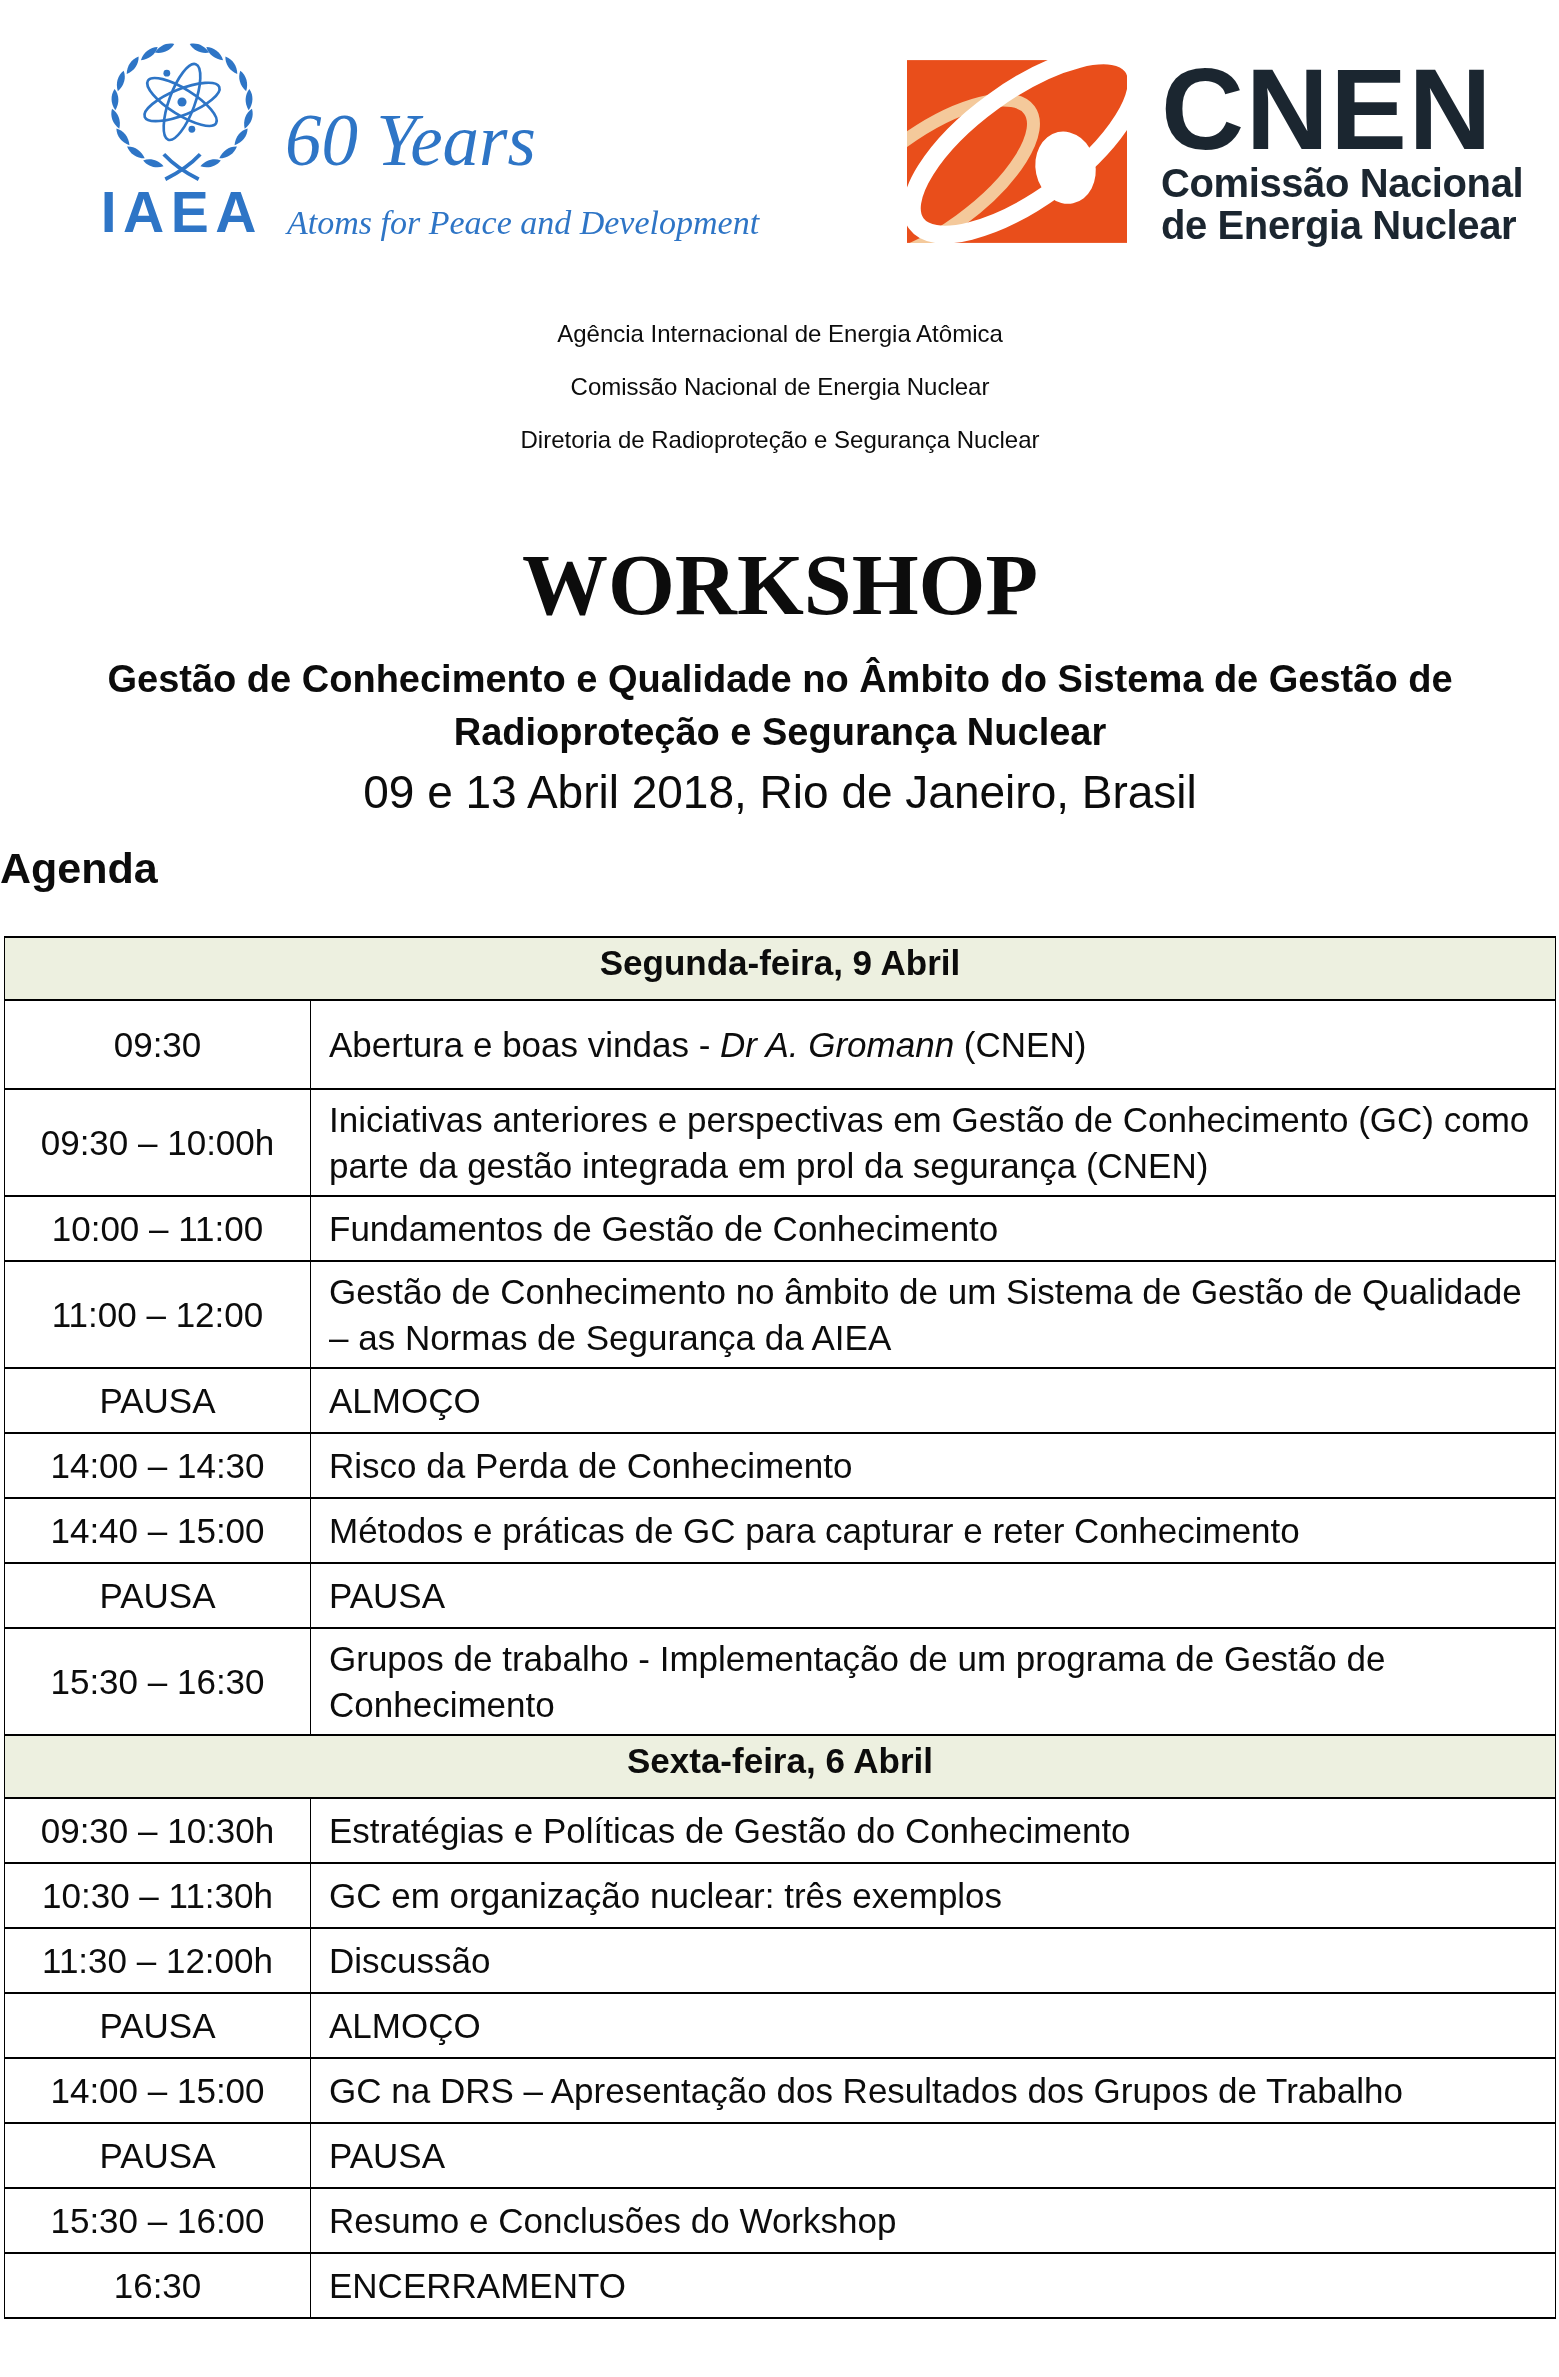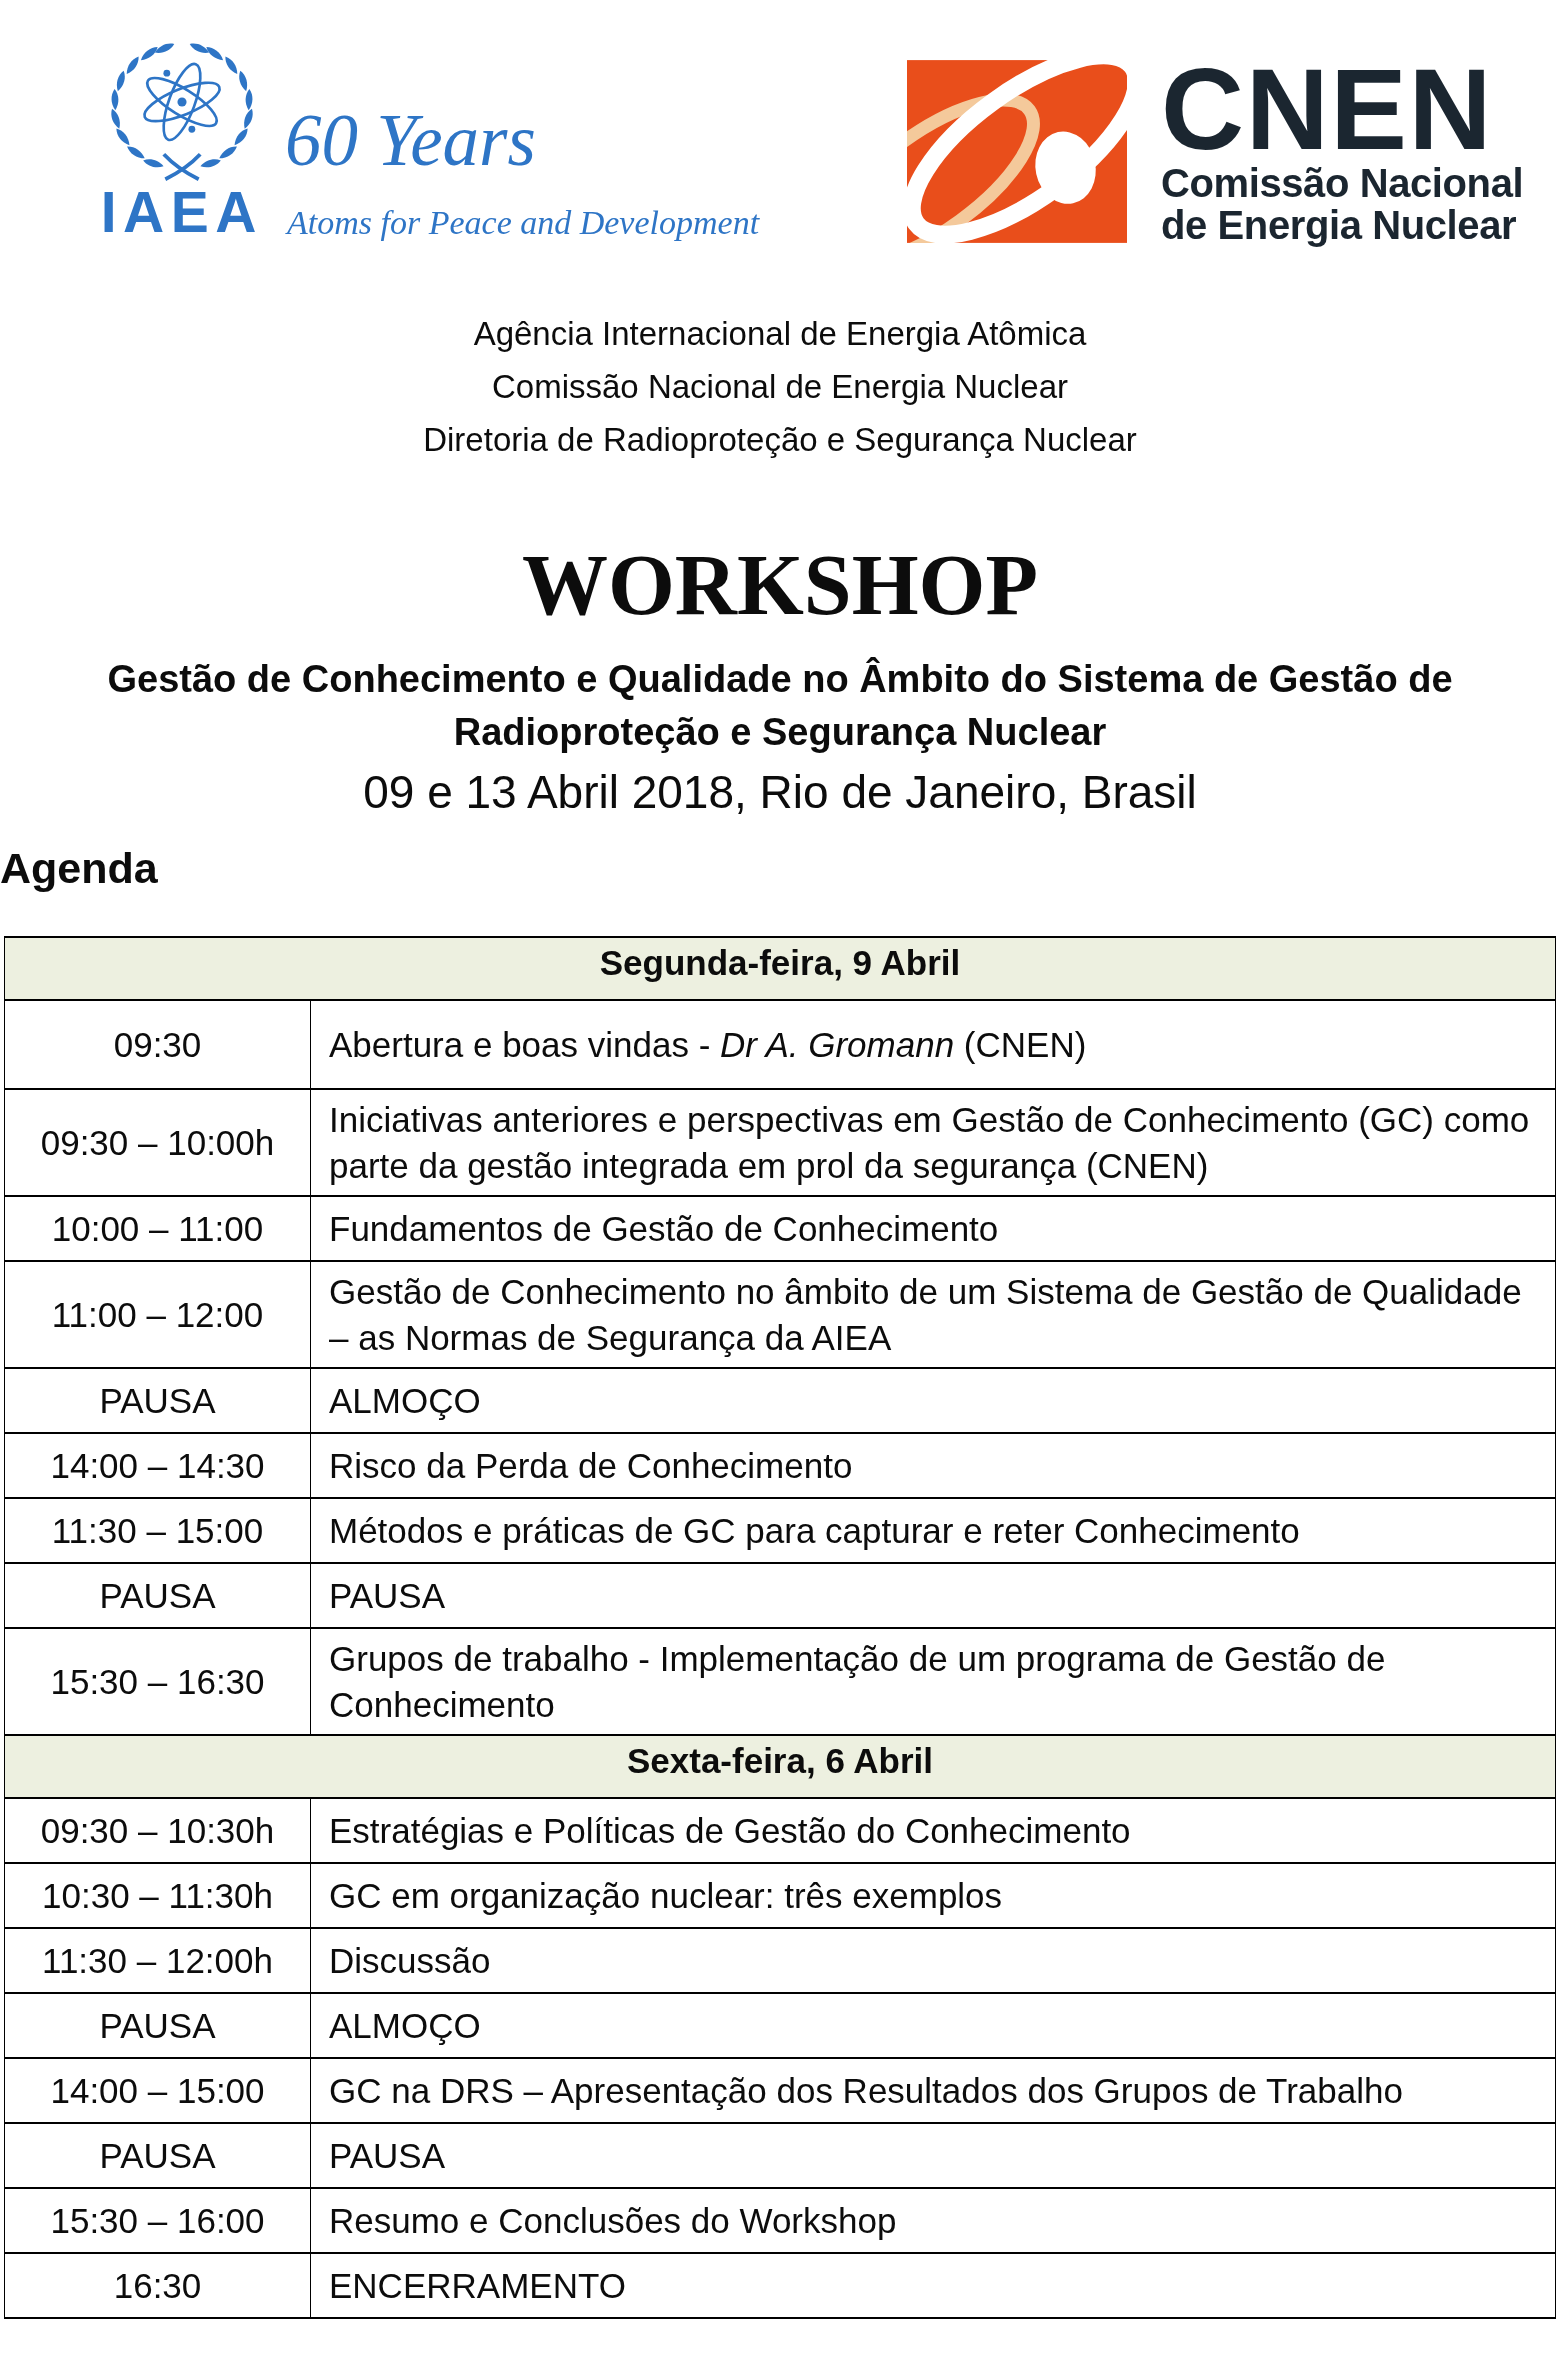--- a/index.html
+++ b/index.html
@@ -51,21 +51,21 @@
   }
   .cnen-sub{
     font-size:40px;line-height:42px;font-weight:bold;
     letter-spacing:-0.4px;color:var(--cnen-dark);
     margin-top:6.5px;
   }
 
   
   .org-lines{
     position:absolute;top:307px;left:0;width:100%;
-    text-align:center;font-size:33px;line-height:53px;
+    text-align:center;font-size:24px;line-height:53px;
   }
   .workshop-title{
     position:absolute;top:534px;left:0;width:100%;
     text-align:center;
     font-family:"Liberation Serif", serif;font-weight:bold;
     font-size:86px;line-height:1.2;
   }
   .subtitle{
     position:absolute;top:653px;left:50%;transform:translateX(-50%);
     width:1504px;text-align:center;
@@ -222,21 +222,21 @@
         </tr>
         <tr>
           <td class="time-cell">PAUSA</td>
           <td class="topic-cell">ALMOÇO</td>
         </tr>
         <tr>
           <td class="time-cell">14:00 – 14:30</td>
           <td class="topic-cell">Risco da Perda de Conhecimento</td>
         </tr>
         <tr>
-          <td class="time-cell">11:30 – 15:00</td>
+          <td class="time-cell">14:40 – 15:00</td>
           <td class="topic-cell">Métodos e práticas de GC para capturar e reter Conhecimento</td>
         </tr>
         <tr>
           <td class="time-cell">PAUSA</td>
           <td class="topic-cell">PAUSA</td>
         </tr>
         <tr>
           <td class="time-cell">15:30 – 16:30</td>
           <td class="topic-cell">Grupos de trabalho - Implementação de um programa de Gestão de Conhecimento</td>
         </tr>

